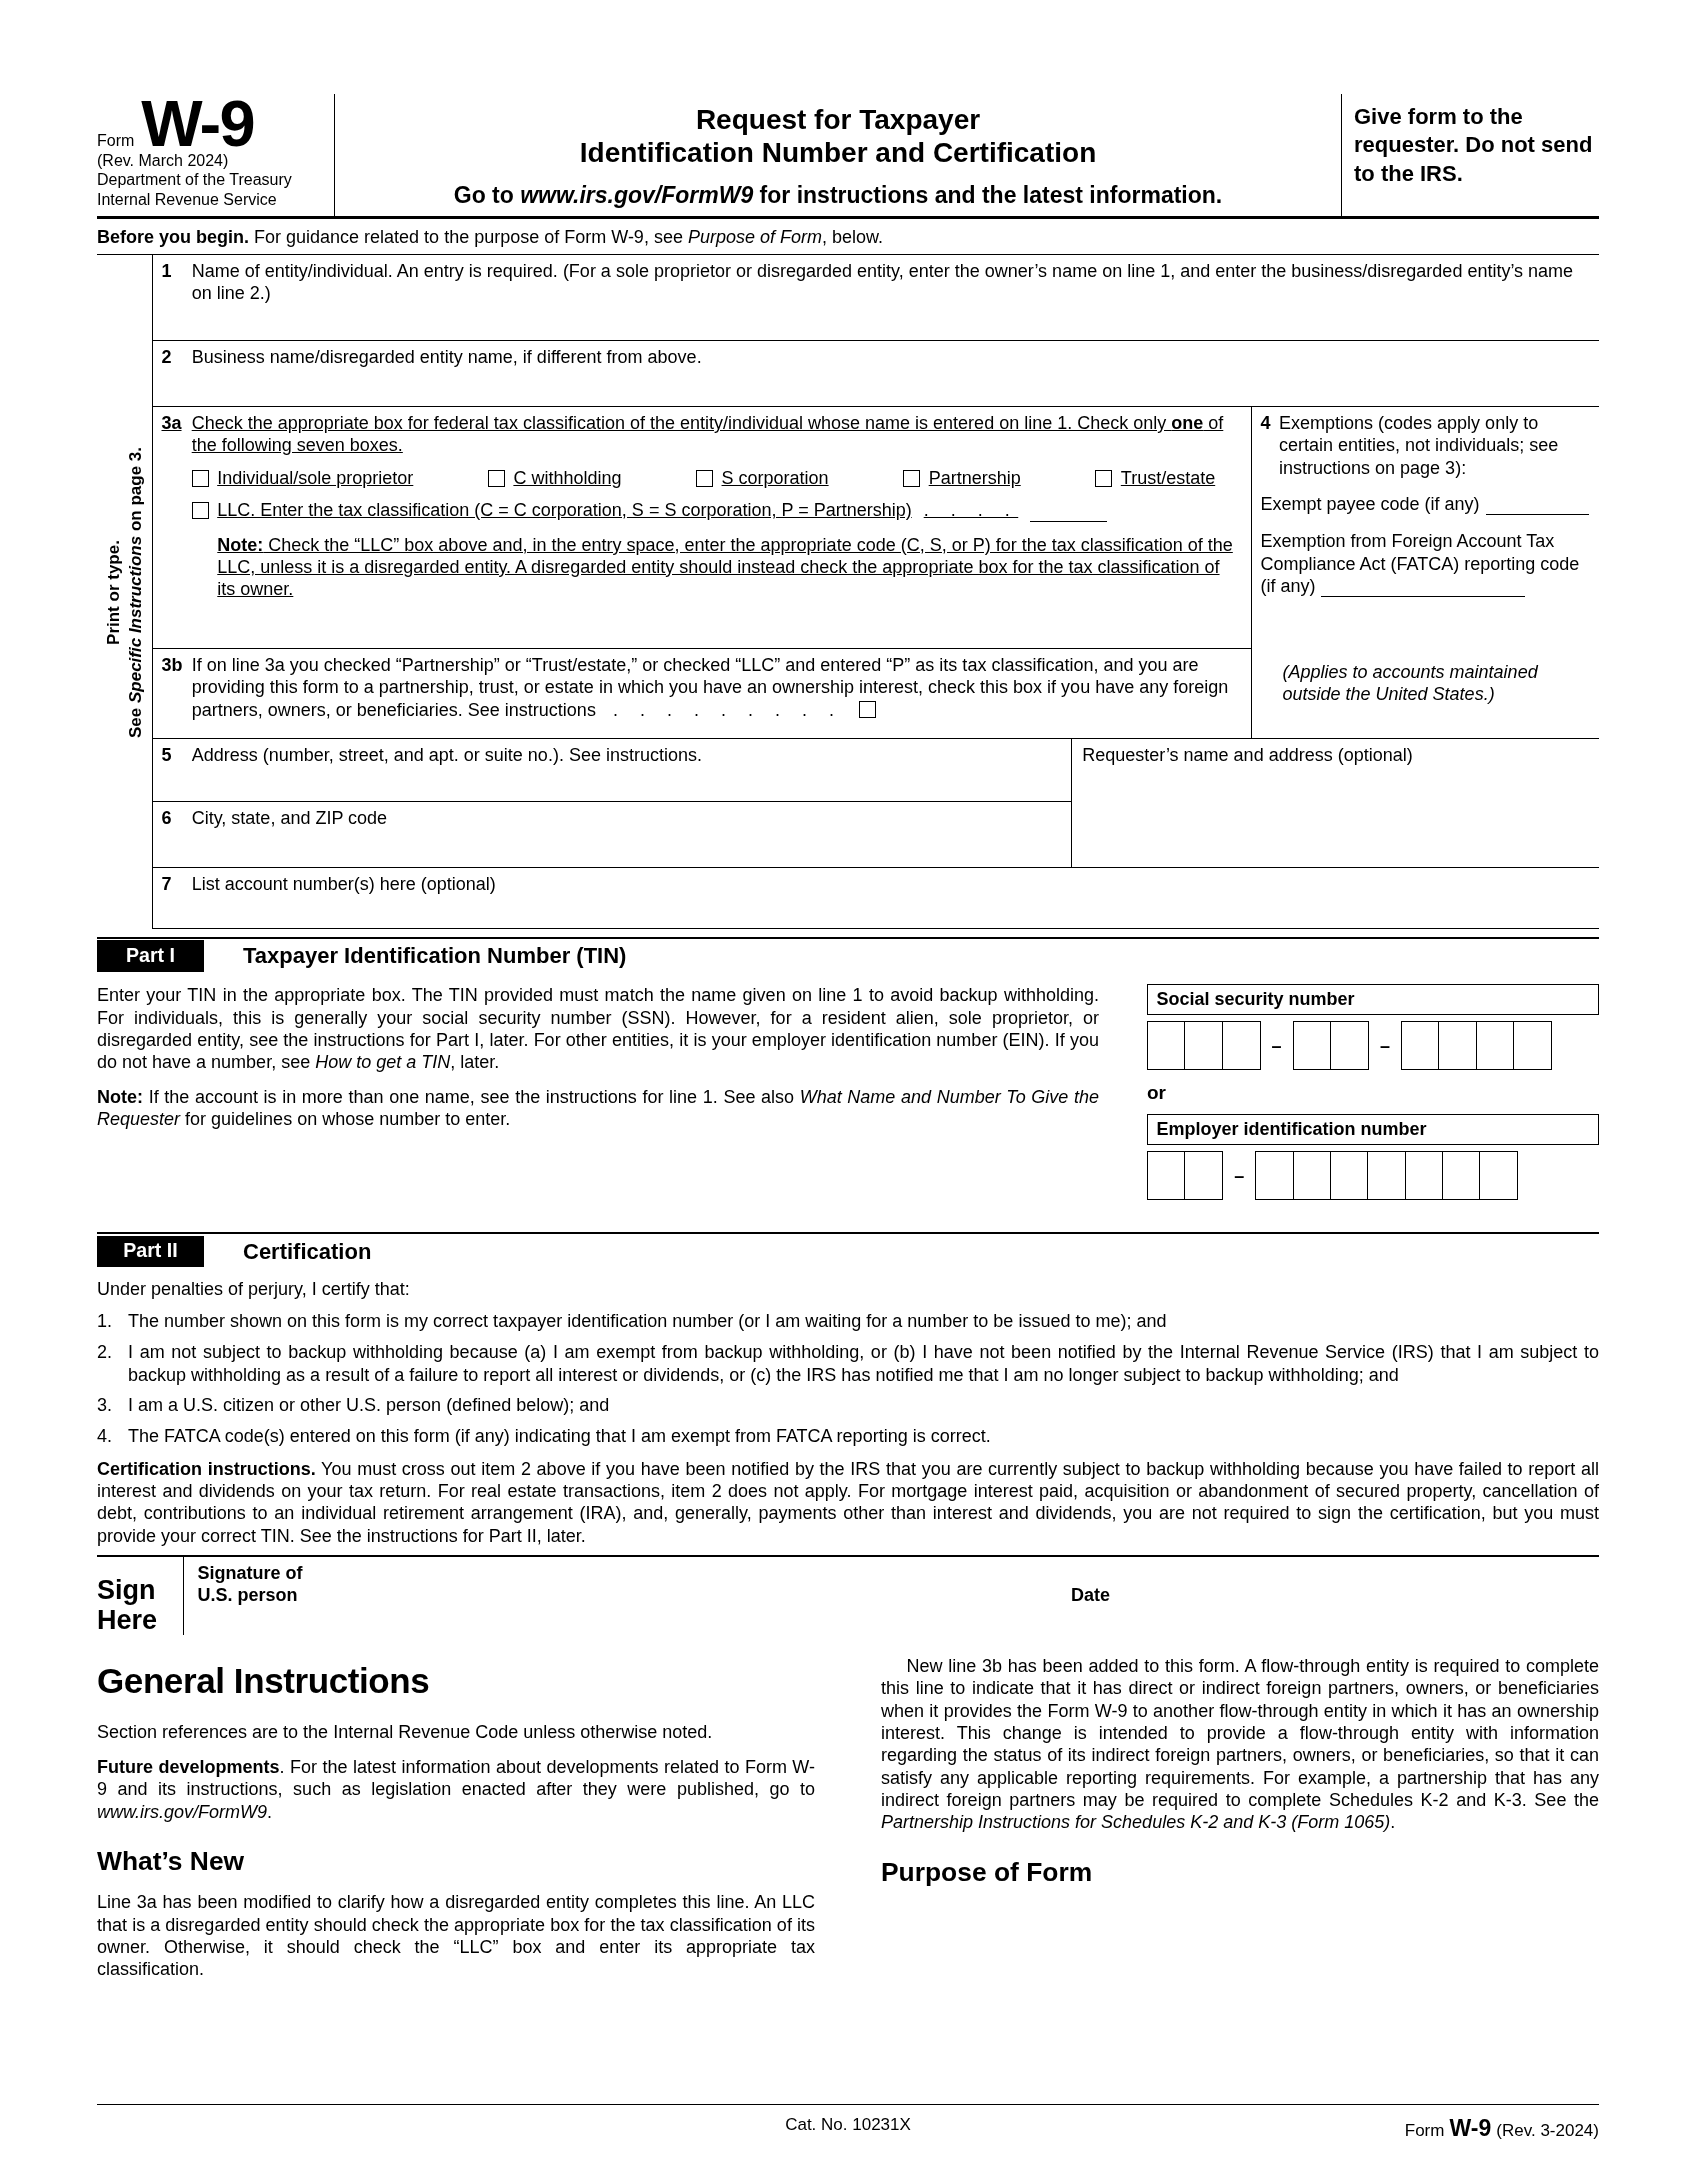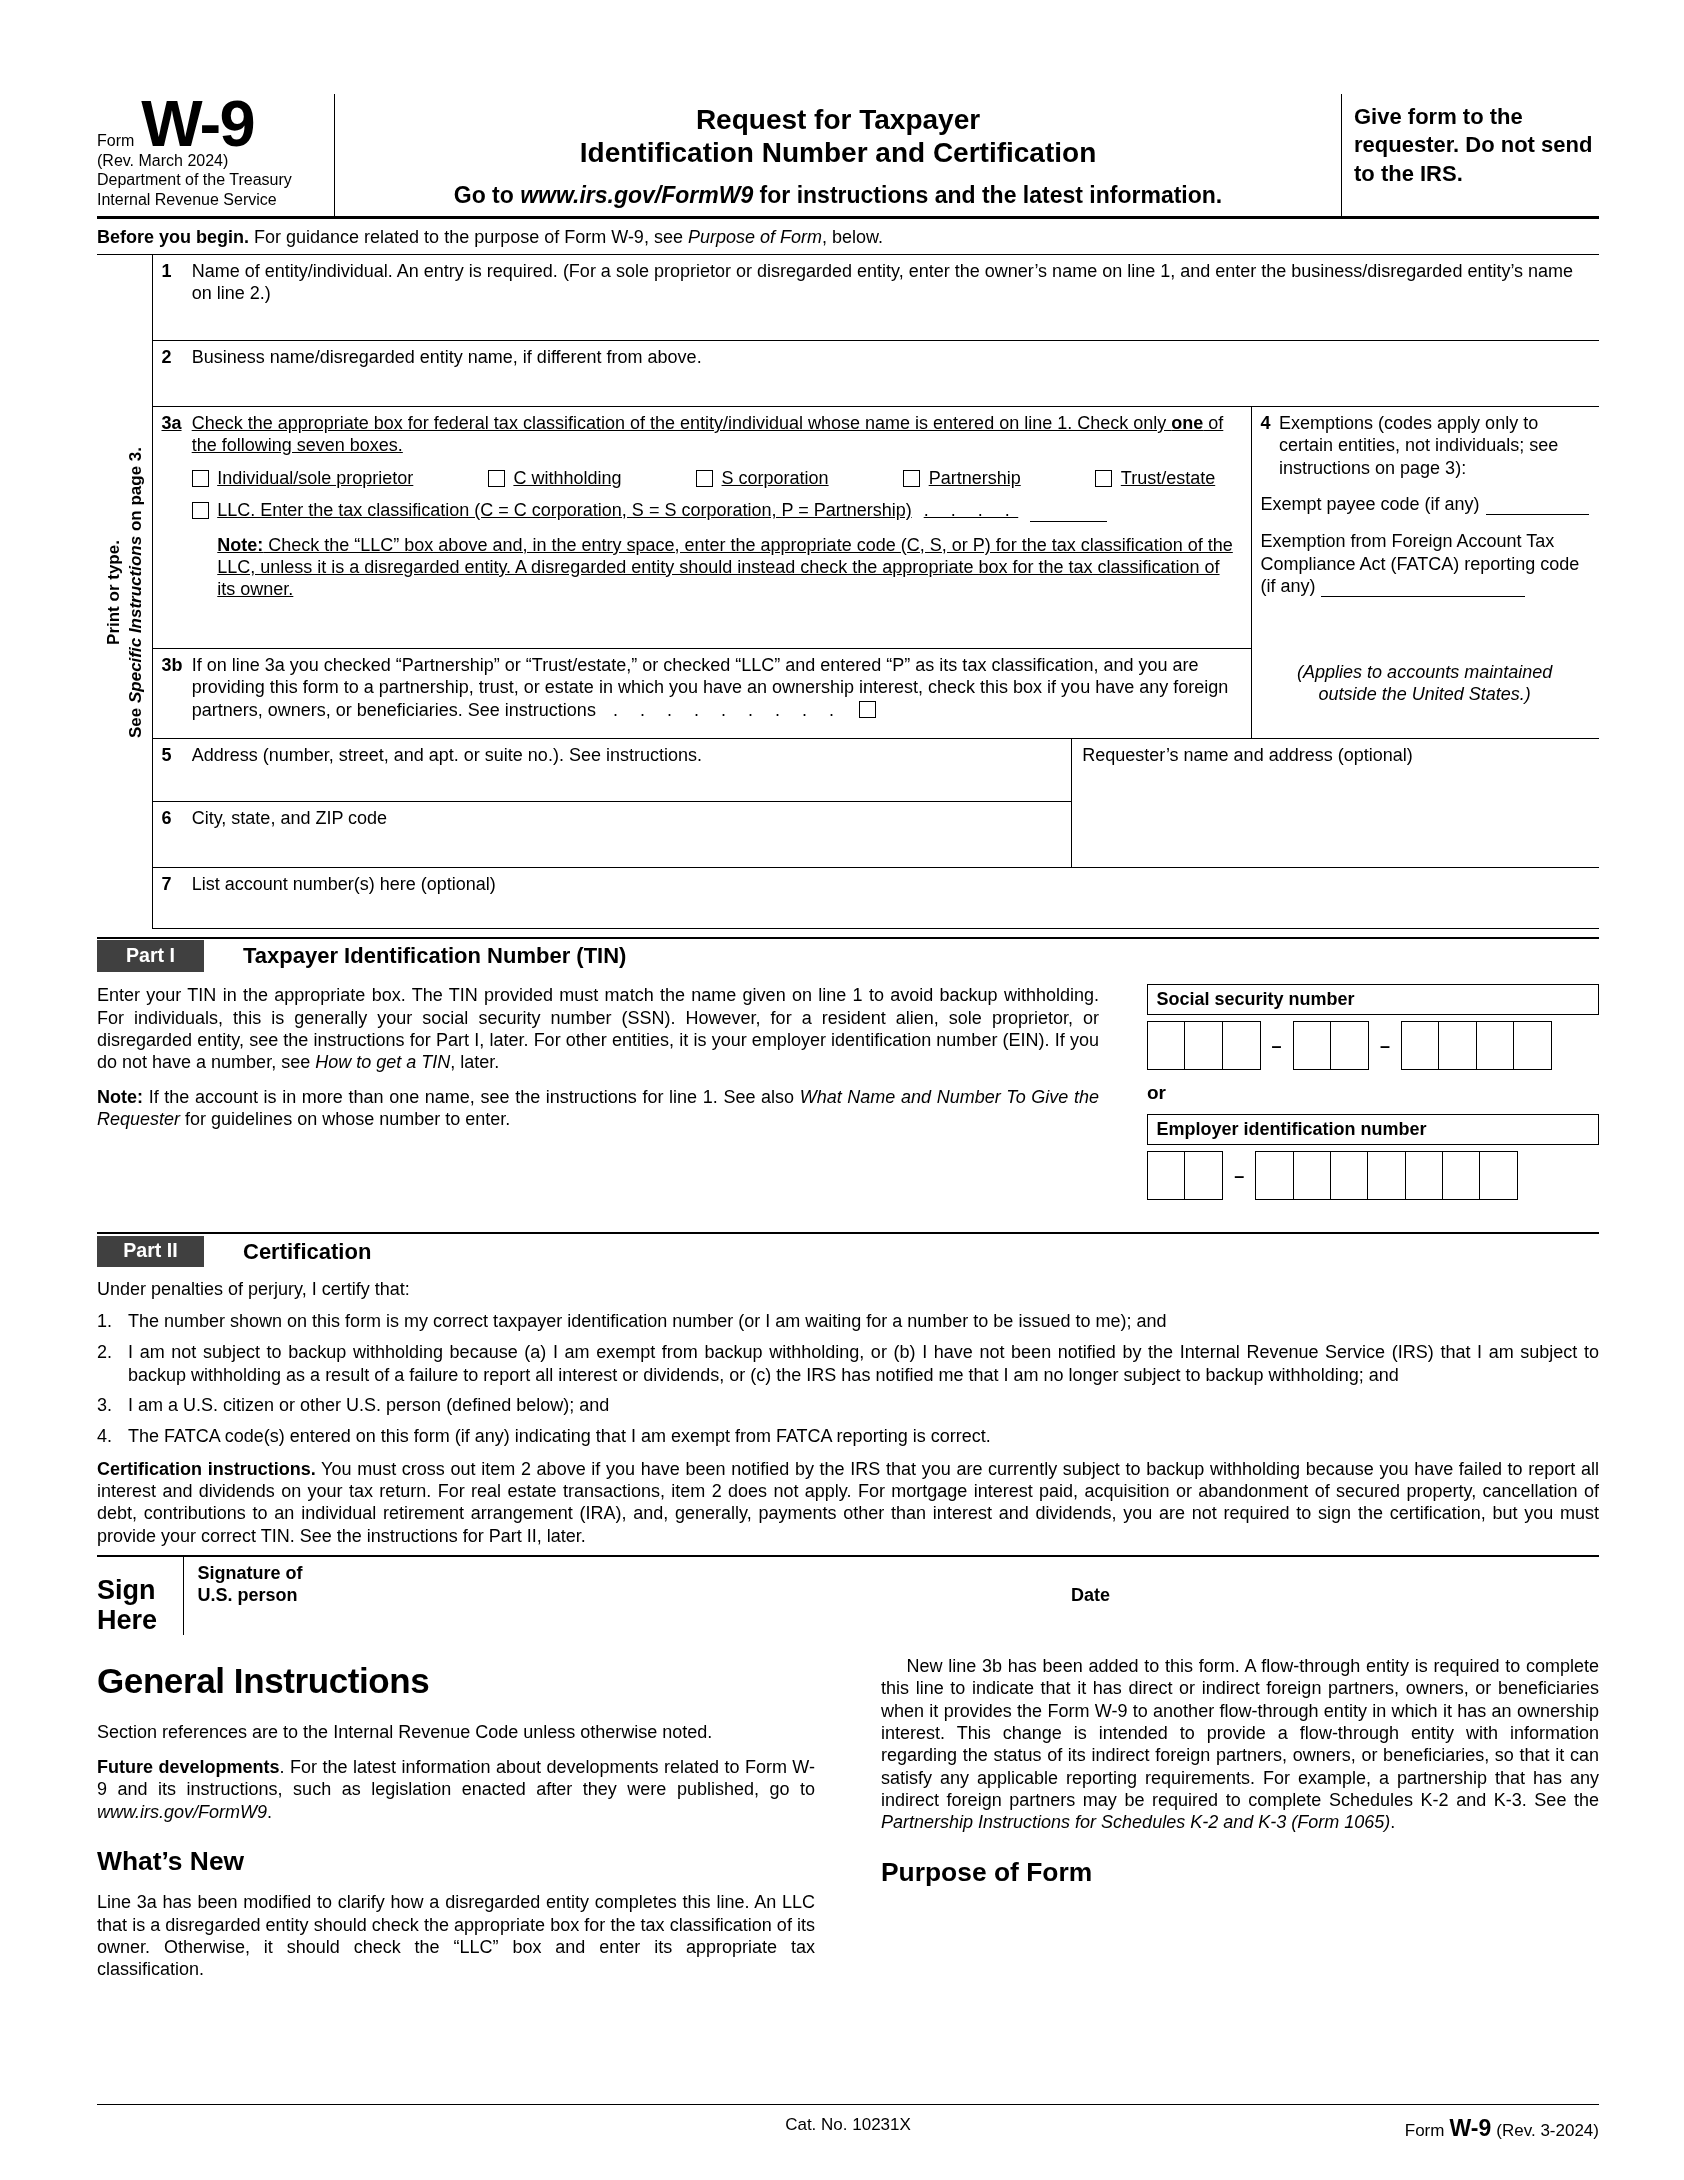--- a/index.html
+++ b/index.html
@@ -52,30 +52,30 @@
   .w90 { width:77px; } .w240 { width:204px; }
   .grow { flex:1; }
   .note3a { margin:6.8px 0 0 25.6px; }
   .other-line { display:flex; align-items:flex-end; margin-top:10.2px; padding-right:25.6px; }
   .other-line .entry-line { margin-left:13.6px; }
   .col4 { width:348px; border-left:1.7px solid #000; padding:5.1px 10.2px 6.8px 8.5px; display:flex; flex-direction:column; flex-shrink:0; }
   .c4-head { display:flex; gap:8.5px; margin-bottom:13.6px; }
   .c4-num { font-weight:700; }
   .c4-line { display:flex; align-items:flex-end; gap:6.8px; margin-bottom:15.3px; }
   .c4-fatca { margin-bottom:6.8px; }
-  .c4-note { font-style:italic; text-align:center; margin-top:auto; margin-bottom:25.6px; padding:0 22px; }
+  .c4-note { font-style:italic; margin-top:auto; margin-bottom:25.6px; padding:0 22px; }
   .r56 { align-items:stretch; min-height:129px; }
   .r56-left { flex:1; display:flex; flex-direction:column; }
   .r5 { display:flex; border-bottom:1.7px solid #000; min-height:63px; }
   .r6 { display:flex; min-height:65px; flex:1; }
   .requester { width:528px; border-left:1.7px solid #000; padding:5.1px 10.2px; flex-shrink:0; }
   .r7 { min-height:61px; }
   
   .part-hdr { display:flex; align-items:center; border-top:2.6px solid #000; margin-top:7.7px; padding:1.7px 0 2.6px; }
-  .part-badge { background:#404040; color:#fff; font-weight:700; width:107px; text-align:center; padding:2.6px 0 4.3px; font-size:19.6px; }
+  .part-badge { background:#000000; color:#fff; font-weight:700; width:107px; text-align:center; padding:2.6px 0 4.3px; font-size:19.6px; }
   .part-title { font-weight:700; font-size:22px; margin-left:39px; }
   
   .p1-body { display:flex; margin-top:10.2px; min-height:240px; }
   .p1-text { flex:1; padding-right:48px; }
   .p1-text p { text-align:justify; }
   .p1-note { margin-top:12px; }
   .p1-tin { width:452px; flex-shrink:0; }
   .tin-label { border:1.7px solid #000; font-weight:700; padding:2.6px 8.5px 3.4px; }
   .tin-cells { display:flex; margin-top:6.8px; align-items:center; }
   .tcell { width:39px; height:49px; border:1.7px solid #000; margin-right:-1.7px; background:#fff; flex-shrink:0; }

